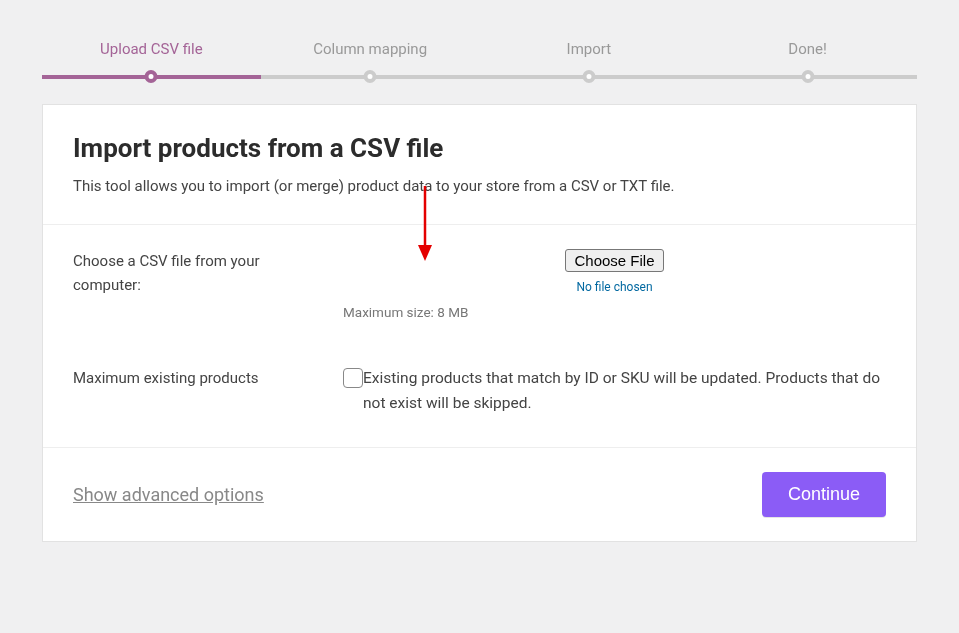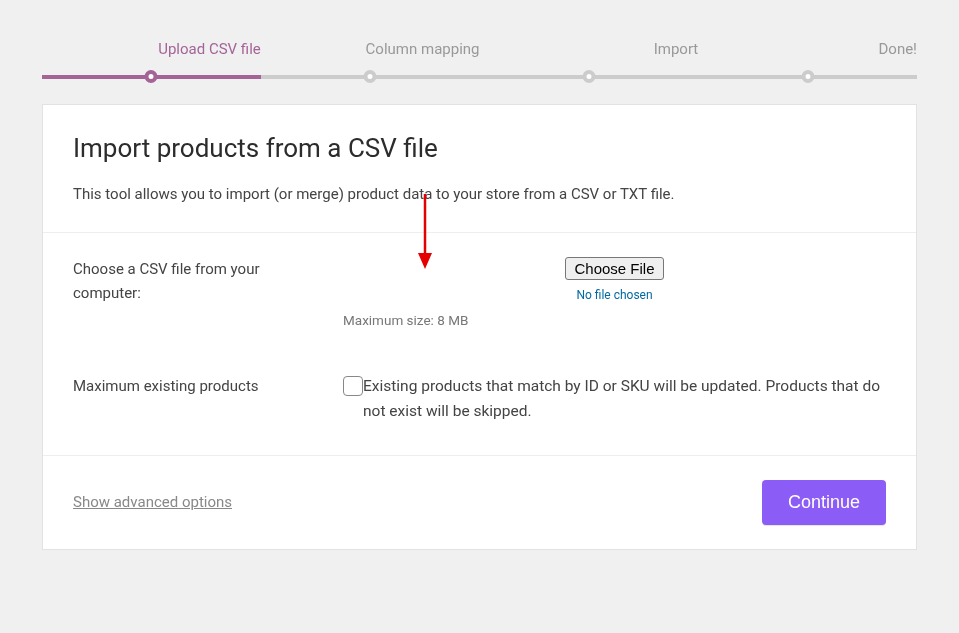--- a/index.html
+++ b/index.html
@@ -22,21 +22,20 @@
     .step {
       flex: 1;
       text-align: center;
       position: relative;
     }
     .step-label {
       font-size: 15px;
       color: #999;
       display: block;
       margin-bottom: 16px;
-      text-align: right;
     }
     .step.active .step-label {
       color: #a46497;
     }
     .step-line {
       position: absolute;
       top: 35px;
       left: 0;
       right: 0;
       height: 4px;
@@ -62,23 +61,23 @@
     }
     .card {
       background: #fff;
       border: 1px solid #e2e2e2;
     }
     .card-header {
       padding: 28px 30px 26px 30px;
     }
     .card-header h1 {
       font-size: 26px;
-      font-weight: 400;
+      font-weight: 700;
       color: #2c2c2c;
-      margin-bottom: 20px;
+      margin-bottom: 12px;
     }
     .card-header p {
       font-size: 15px;
       color: #444;
       line-height: 1.5;
     }
     .form-section {
       border-top: 1px solid #eee;
       border-bottom: 1px solid #eee;
     }
@@ -146,21 +145,21 @@
       line-height: 1.65;
       margin-bottom: 30px;
     }
     .card-footer {
       padding: 24px 30px;
       display: flex;
       justify-content: space-between;
       align-items: center;
     }
     .adv-link {
-      font-size: 15px;
+      font-size: 18px;
       color: #888;
       text-decoration: underline;
       cursor: pointer;
     }
     .continue-btn {
       background: #8b5cf6;
       color: #fff;
       border: none;
       padding: 12px 26px;
       font-size: 18px;

